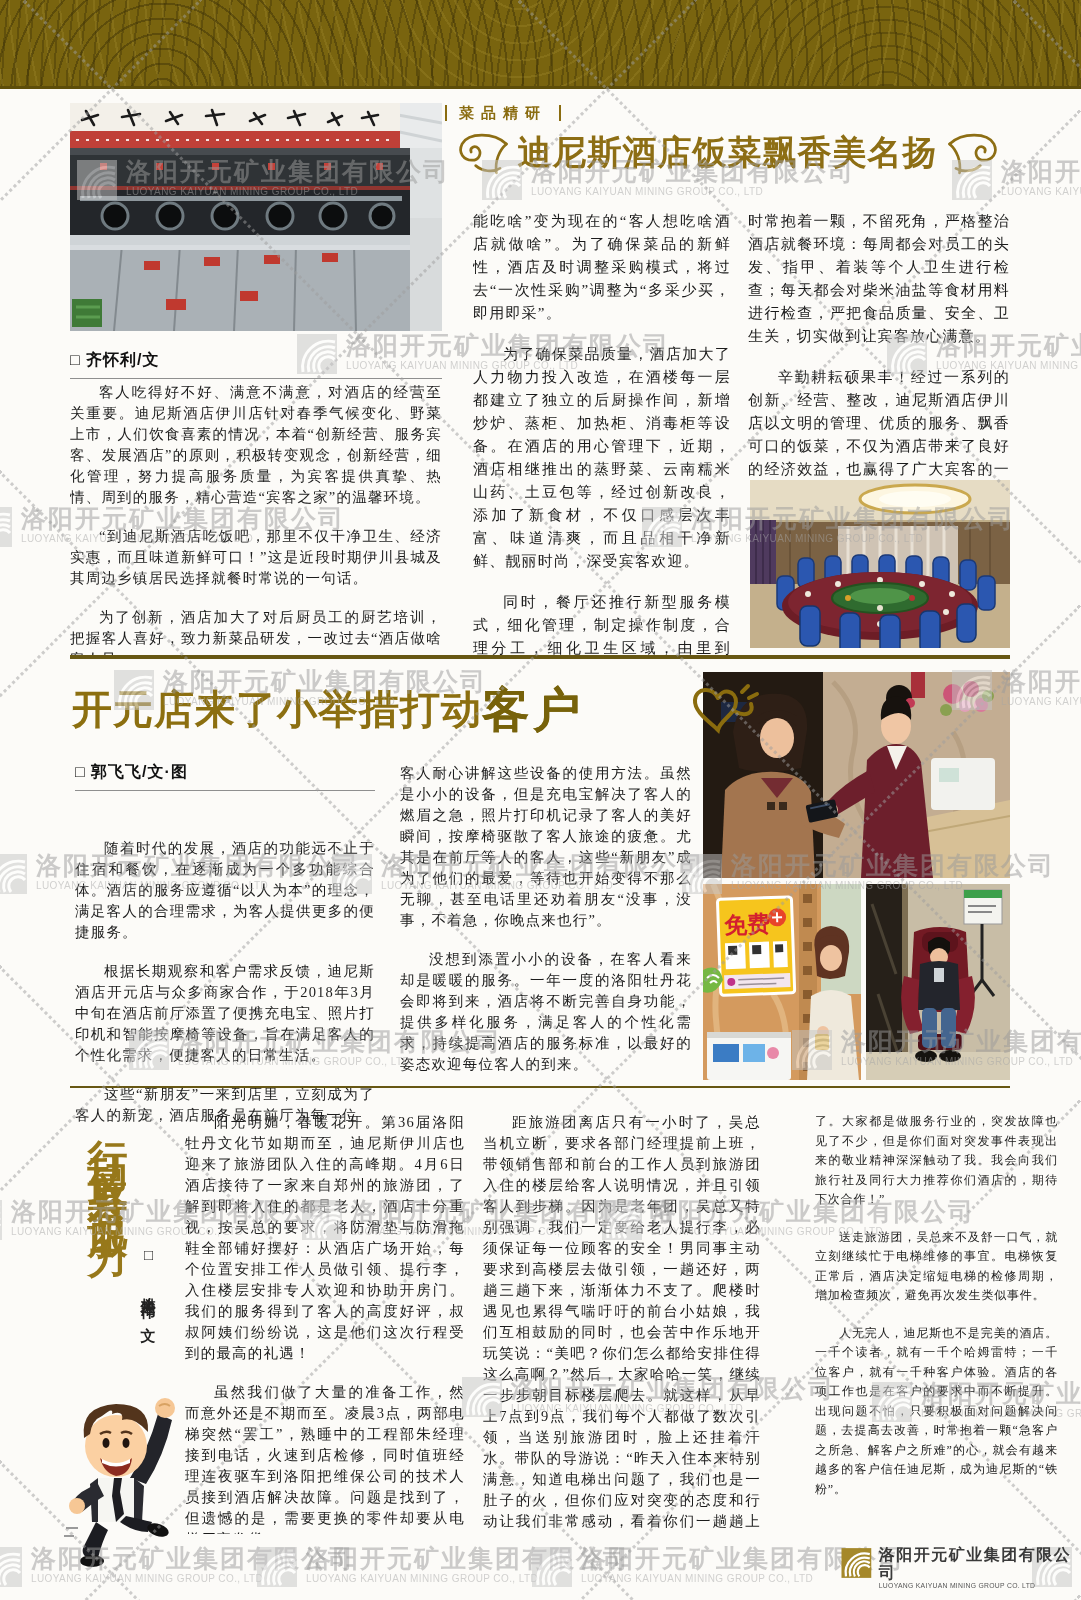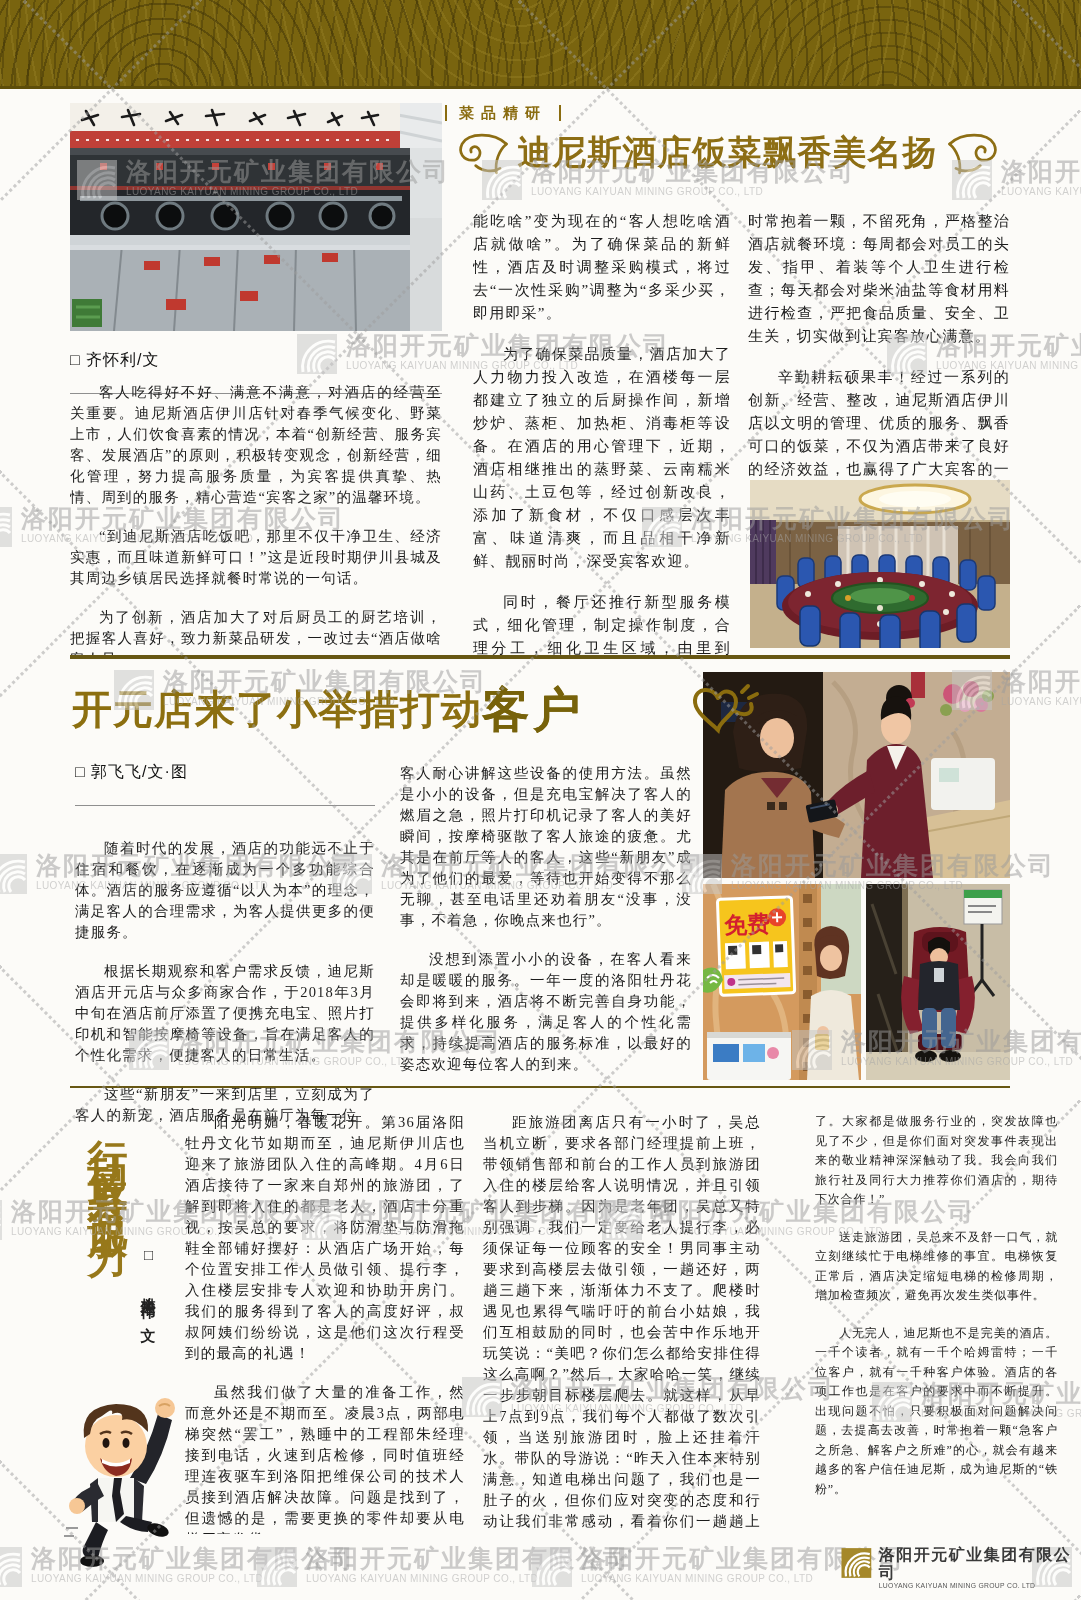--- a/index.html
+++ b/index.html
@@ -20,22 +20,22 @@
       pointer-events:none;white-space:nowrap;}
   .wm svg{width:44px;height:44px;flex:0 0 auto;}
   .wm-cn{font-family:"Liberation Sans","DejaVu Sans",sans-serif;font-size:25px;font-weight:bold;
          color:#9b9b9b;letter-spacing:2px;line-height:26px;}
   .wm-en{font-family:"Liberation Sans","DejaVu Sans",sans-serif;font-size:10px;color:#a6a6a6;
          letter-spacing:.4px;margin-top:2px;}
   
   figure{position:absolute;margin:0;z-index:3;}
   figure svg{display:block;width:100%;height:100%;}
   .a-byline{position:absolute;z-index:3;font-family:"Liberation Sans","DejaVu Sans",sans-serif;
-            font-size:16px;font-weight:normal;color:#111;letter-spacing:1px;
-            border-bottom:1px solid #8f8f8f;padding-bottom:22px;}
+            font-size:16px;font-weight:bold;color:#111;letter-spacing:1px;
+            border-bottom:1px solid #8f8f8f;padding-bottom:7px;}
   .col{position:absolute;z-index:3;text-align:justify;font-size:14.5px;line-height:21px;
        letter-spacing:1.2px;overflow:hidden;}
   .col p{margin:0 0 18px;text-indent:2em;}
   .col p.cont{text-indent:0;}
   .col.loose{font-size:15px;line-height:23px;letter-spacing:1.2px;}
   .col.tight{font-size:12px;line-height:19.5px;letter-spacing:.8px;margin-left:40px;}
   .divider{position:absolute;left:70px;width:940px;z-index:3;background:#675713;}
   
   #a1-head{position:absolute;left:445px;top:104px;width:565px;z-index:3;}
   .kicker{display:inline-block;font-size:15px;font-weight:bold;color:#8a6c10;letter-spacing:7px;

